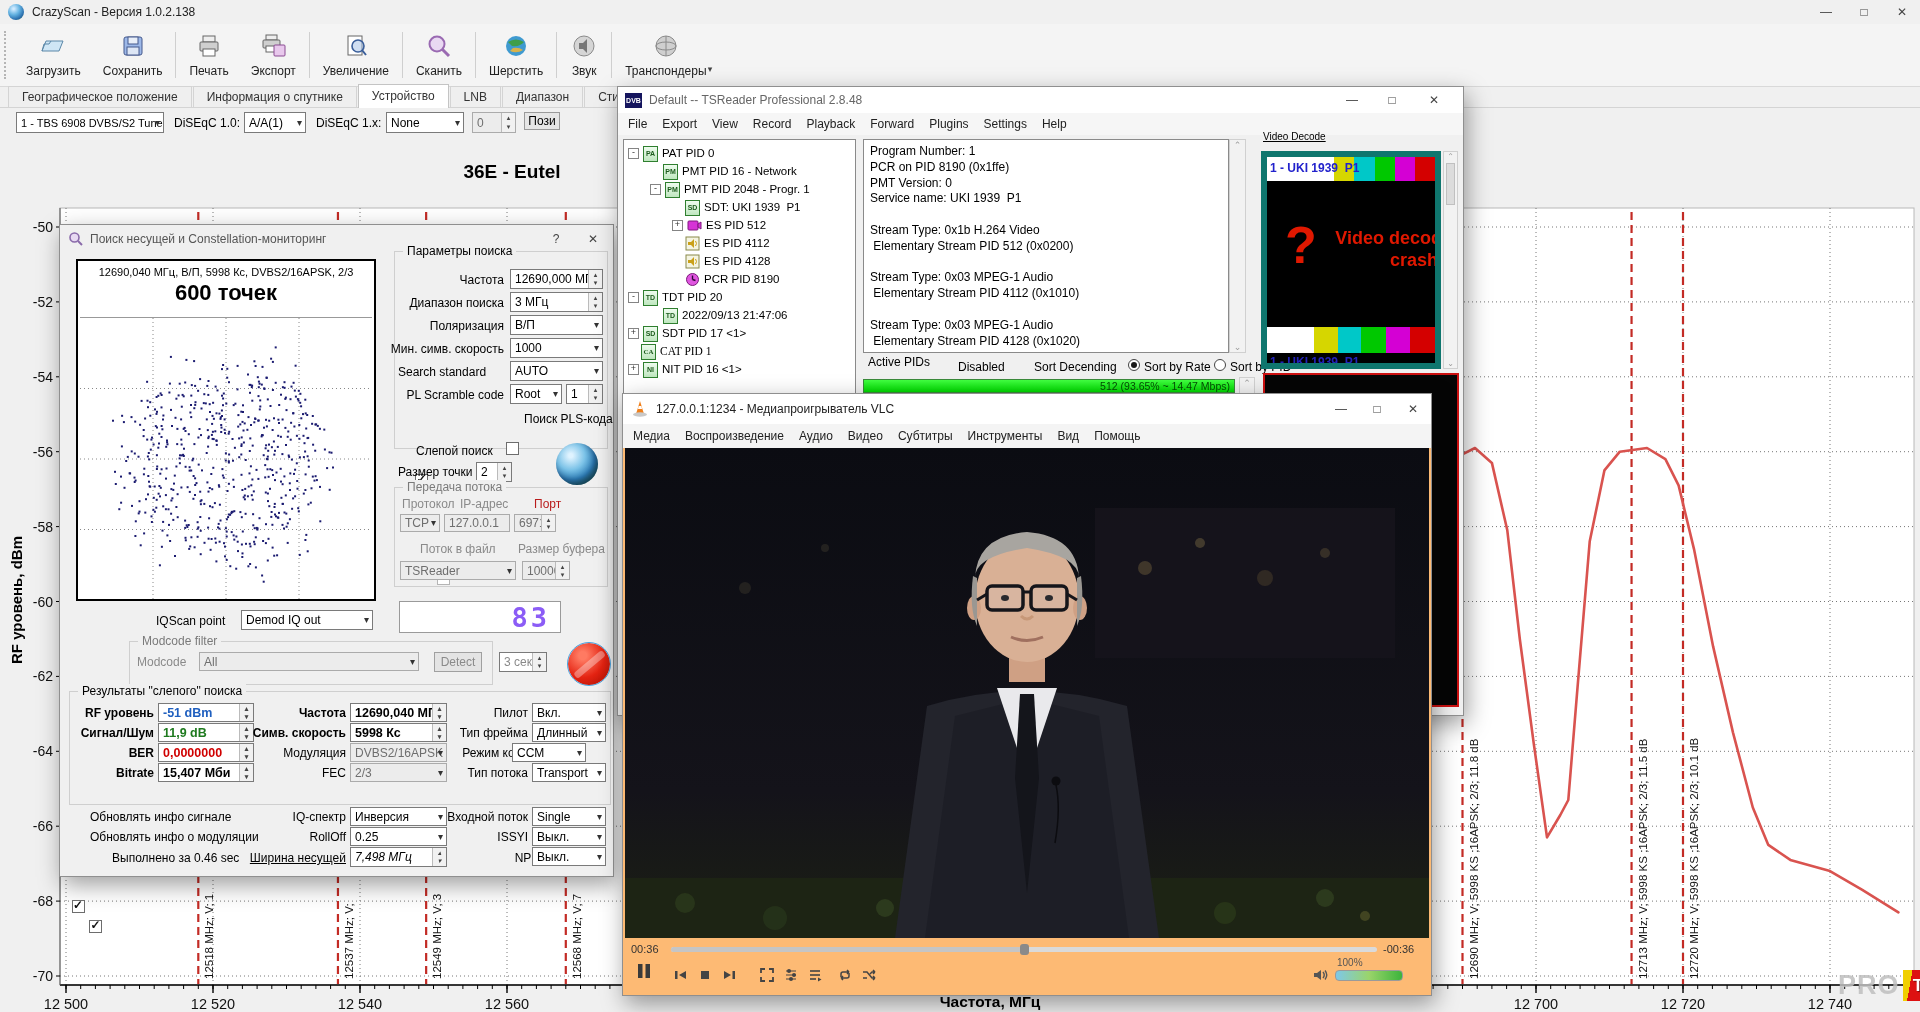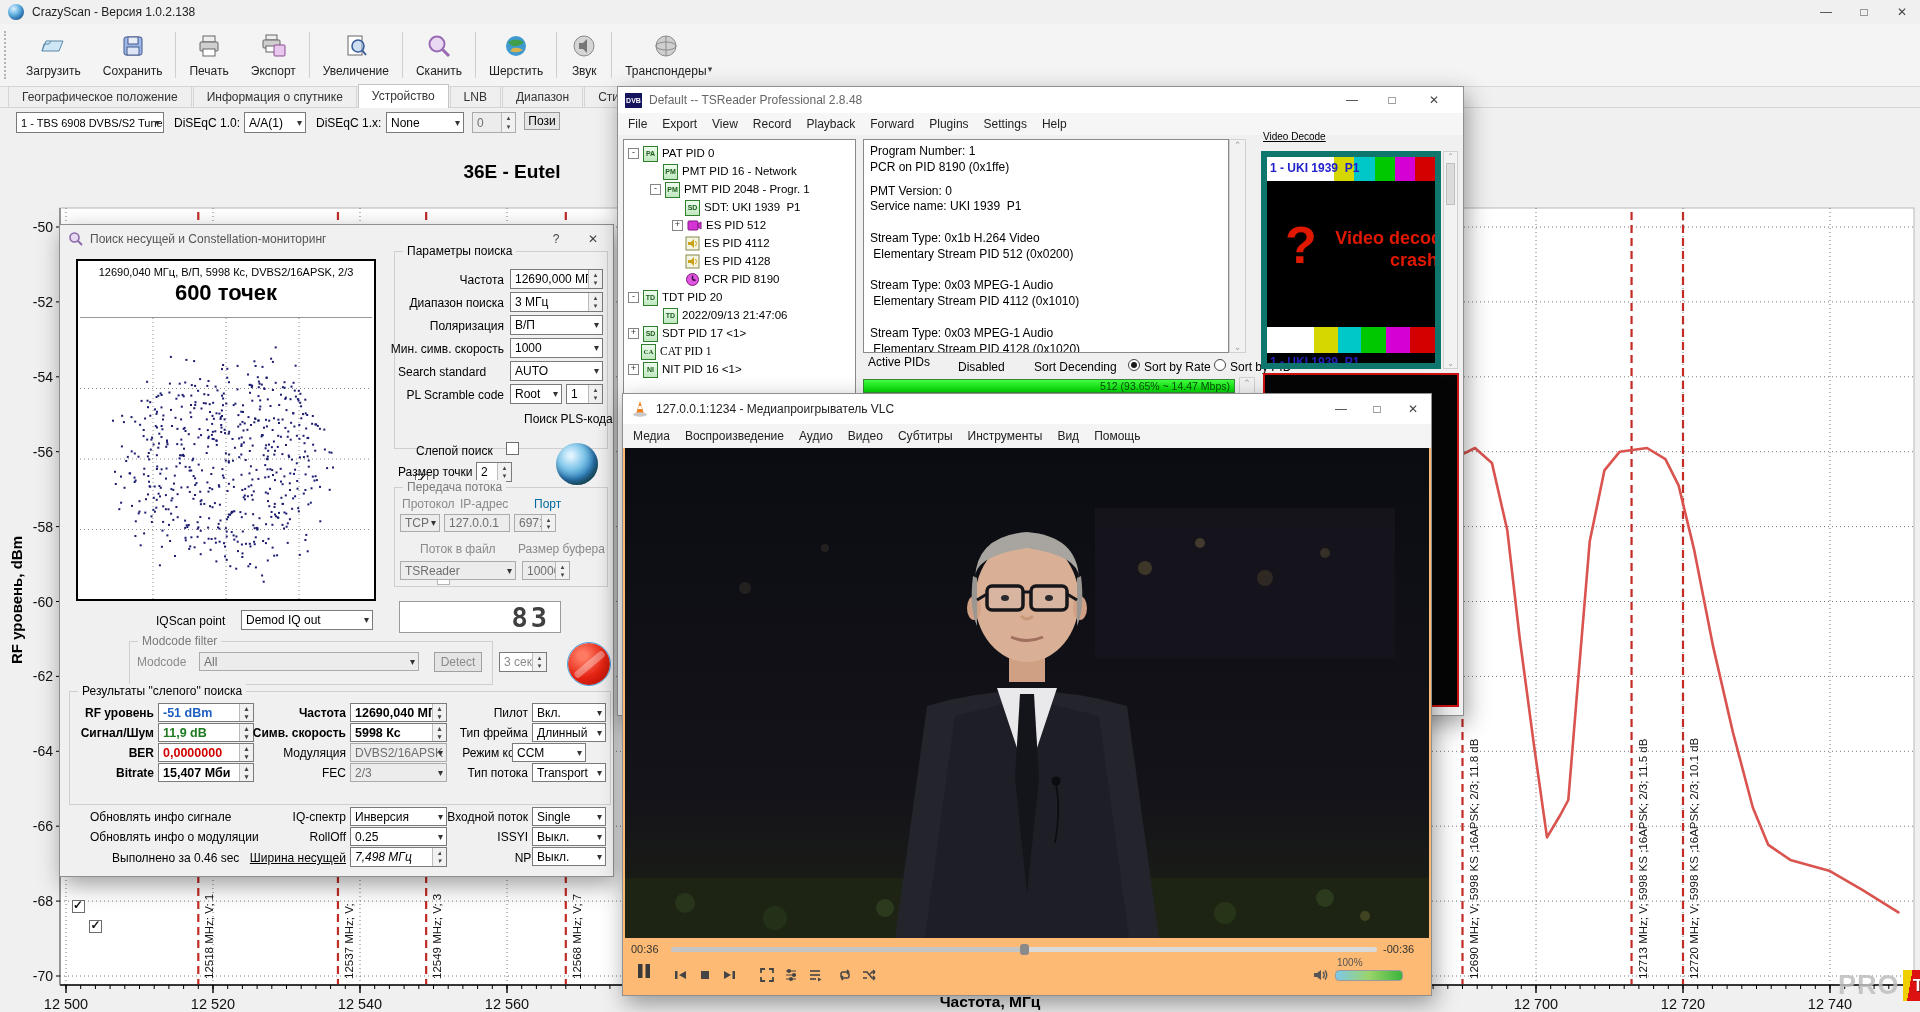--- a/index.html
+++ b/index.html
@@ -39,21 +39,21 @@
   .tab.active{background:#fff;padding:4px 13px 5px;position:relative;top:1px;border-color:#c4c4c4;}
   
   .trow{display:flex;align-items:center;height:18px;font-size:11.5px;white-space:pre;}
   .exp{width:9px;height:9px;border:1px solid #848484;background:#fff;font-size:9px;line-height:7px;text-align:center;color:#333;margin-right:4px;flex:none;}
   .ticon{width:15px;height:15px;margin-right:4px;flex:none;display:inline-flex;}
   .letter-ic{width:14px;height:14px;border:1px solid #2f7f2f;background:linear-gradient(#eefcee,#bfe7bf);font-size:7px;font-weight:700;color:#1d5c1d;display:flex;align-items:center;justify-content:center;}
   
   .vmenu{font-size:12px;color:#222;margin-right:15px;}
   
   .greenbar{background:linear-gradient(#41ff41,#00d800);border:1px solid #3a8a3a;color:#044d04;font-size:10.5px;display:flex;align-items:center;justify-content:flex-end;padding-right:4px;box-sizing:border-box;}
-  .lcd{font-family:"DejaVu Sans Mono",monospace;font-weight:700;font-size:27px;letter-spacing:3px;display:flex;align-items:center;justify-content:flex-end;padding-right:10px;background:#fff;border:1px solid #9a9a9a;box-sizing:border-box;color:#404040;}
+  .lcd{font-family:"DejaVu Sans Mono",monospace;font-weight:700;font-size:27px;letter-spacing:3px;display:flex;align-items:center;justify-content:flex-end;padding-right:10px;background:#fff;border:1px solid #9a9a9a;box-sizing:border-box;color:#8b5cf6;}
   .stopicon{border-radius:50%;background:radial-gradient(circle at 35% 30%, #ff7a62 10%, #e42312 55%, #a80f02);position:relative;outline:1px solid #4aa3e0;}
   .stopicon::after{content:"";position:absolute;left:6%;top:42%;width:88%;height:16%;background:rgba(255,255,255,.35);transform:rotate(-40deg);border-radius:3px;}
   .globe-ic{border-radius:50%;background:radial-gradient(circle at 35% 30%, #dff3ff 5%, #7cc3e8 35%, #2e7fb8 60%, #1b5e36 95%);box-shadow:inset -3px -4px 6px rgba(0,0,30,.4);}
   #tvlogo{position:absolute;left:1838px;top:970px;z-index:5;display:flex;align-items:center;}
   #tvlogo .pro{font-size:27px;font-weight:700;color:rgba(190,190,190,.85);letter-spacing:1px;margin-right:3px;}
   #tvlogo .box{width:42px;height:31px;background:linear-gradient(100deg,#f0cf00 0 20%,#dd1111 20% 78%,#2a55c8 78%);display:flex;align-items:center;justify-content:center;color:#fff;font-weight:700;font-size:17px;text-shadow:1px 1px 1px rgba(0,0,0,.5);}
 </style>
 </head>
 <body>
 
@@ -1036,21 +1036,21 @@
     <span class="abs lbl" style="left:338px;top:240px;">Размер точки</span>
     <div class="field spin" style="left:416px;top:237px;width:36px;height:20px;">2</div>
     <div class="globe-ic abs" style="left:496px;top:218px;width:42px;height:42px;"></div>
 
     
     <div class="group" style="left:334px;top:262px;width:212px;height:98px;">
       <span class="gt" style="color:#7a7a7a;">Передача потока</span>
     </div>
     <span class="abs lbl" style="left:342px;top:272px;color:#8a8a8a;">Протокол</span>
     <span class="abs lbl" style="left:400px;top:272px;color:#8a8a8a;">IP-адрес</span>
-    <span class="abs lbl" style="left:474px;top:272px;color:#0369a1;">Порт</span>
+    <span class="abs lbl" style="left:474px;top:272px;color:#b91c1c;">Порт</span>
     <div class="field dd dis" style="left:340px;top:289px;width:40px;height:18px;">TCP</div>
     <div class="field dis" style="left:384px;top:289px;width:66px;height:18px;">127.0.0.1</div>
     <div class="field spin dis" style="left:454px;top:289px;width:42px;height:18px;">6971</div>
     <span class="cb abs" style="left:342px;top:316px;border-color:#b5b5b5;"></span>
     <span class="abs lbl" style="left:360px;top:317px;color:#8a8a8a;">Поток в файл</span>
     <span class="abs lbl" style="left:458px;top:317px;color:#8a8a8a;">Размер буфера</span>
     <div class="field dd dis" style="left:340px;top:336px;width:116px;height:19px;">TSReader</div>
     <div class="field spin dis" style="left:462px;top:336px;width:48px;height:19px;">100000</div>
 
     
@@ -1166,21 +1166,21 @@
             </svg></span><span>PCR PID 8190</span></div>
         <div class="trow" style="padding-left: 0px;"><span class="exp">-</span><span class="ticon"><span class="letter-ic">TD</span></span><span>TDT PID 20</span></div>
         <div class="trow" style="padding-left: 22px;"><span style="width: 13px; flex: 0 0 auto;"></span><span class="ticon"><span class="letter-ic">TD</span></span><span>2022/09/13 21:47:06</span></div>
         <div class="trow" style="padding-left: 0px;"><span class="exp">+</span><span class="ticon"><span class="letter-ic">SD</span></span><span>SDT PID 17 &lt;1&gt;</span></div>
         <div class="trow" style="padding-left: 0px; font-family: Liberation Serif, serif;"><span style="width: 13px; flex: 0 0 auto;"></span><span class="ticon"><span class="letter-ic">CA</span></span><span>CAT PID 1</span></div>
         <div class="trow" style="padding-left: 0px;"><span class="exp">+</span><span class="ticon"><span class="letter-ic">NI</span></span><span>NIT PID 16 &lt;1&gt;</span></div>
       </div>
     <div id="ts-info" style="position:absolute;left:245px;top:52px;width:366px;height:214px;background:#fff;border:1px solid #8a8a8a;padding:4px 6px;box-sizing:border-box;font-size:12px;line-height:15.8px;overflow:hidden;">
         <div style="white-space: pre;">Program Number: 1</div>
         <div style="white-space: pre;">PCR on PID 8190 (0x1ffe)</div>
-        <div style="white-space: pre; margin-top: 8px;">PMT Version: 0</div>
+        <div style="white-space: pre;">PMT Version: 0</div>
         <div style="white-space: pre;">Service name: UKI 1939  P1</div>
         <div style="white-space: pre;">&nbsp;</div>
         <div style="white-space: pre;">Stream Type: 0x1b H.264 Video</div>
         <div style="white-space: pre;"> Elementary Stream PID 512 (0x0200)</div>
         <div style="white-space: pre;">&nbsp;</div>
         <div style="white-space: pre;">Stream Type: 0x03 MPEG-1 Audio</div>
         <div style="white-space: pre;"> Elementary Stream PID 4112 (0x1010)</div>
         <div style="white-space: pre;">&nbsp;</div>
         <div style="white-space: pre;">Stream Type: 0x03 MPEG-1 Audio</div>
         <div style="white-space: pre;"> Elementary Stream PID 4128 (0x1020)</div>

